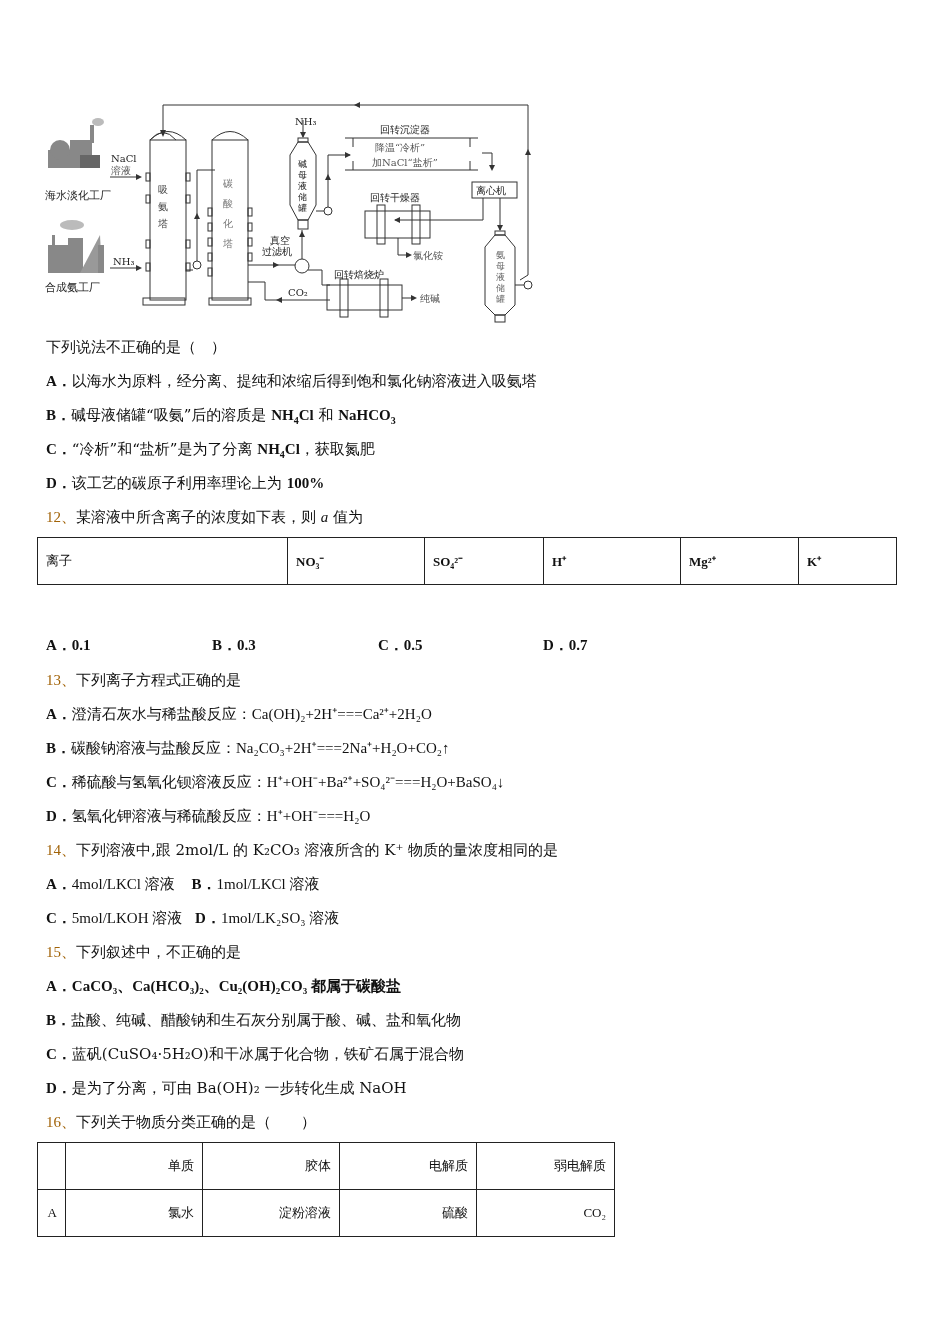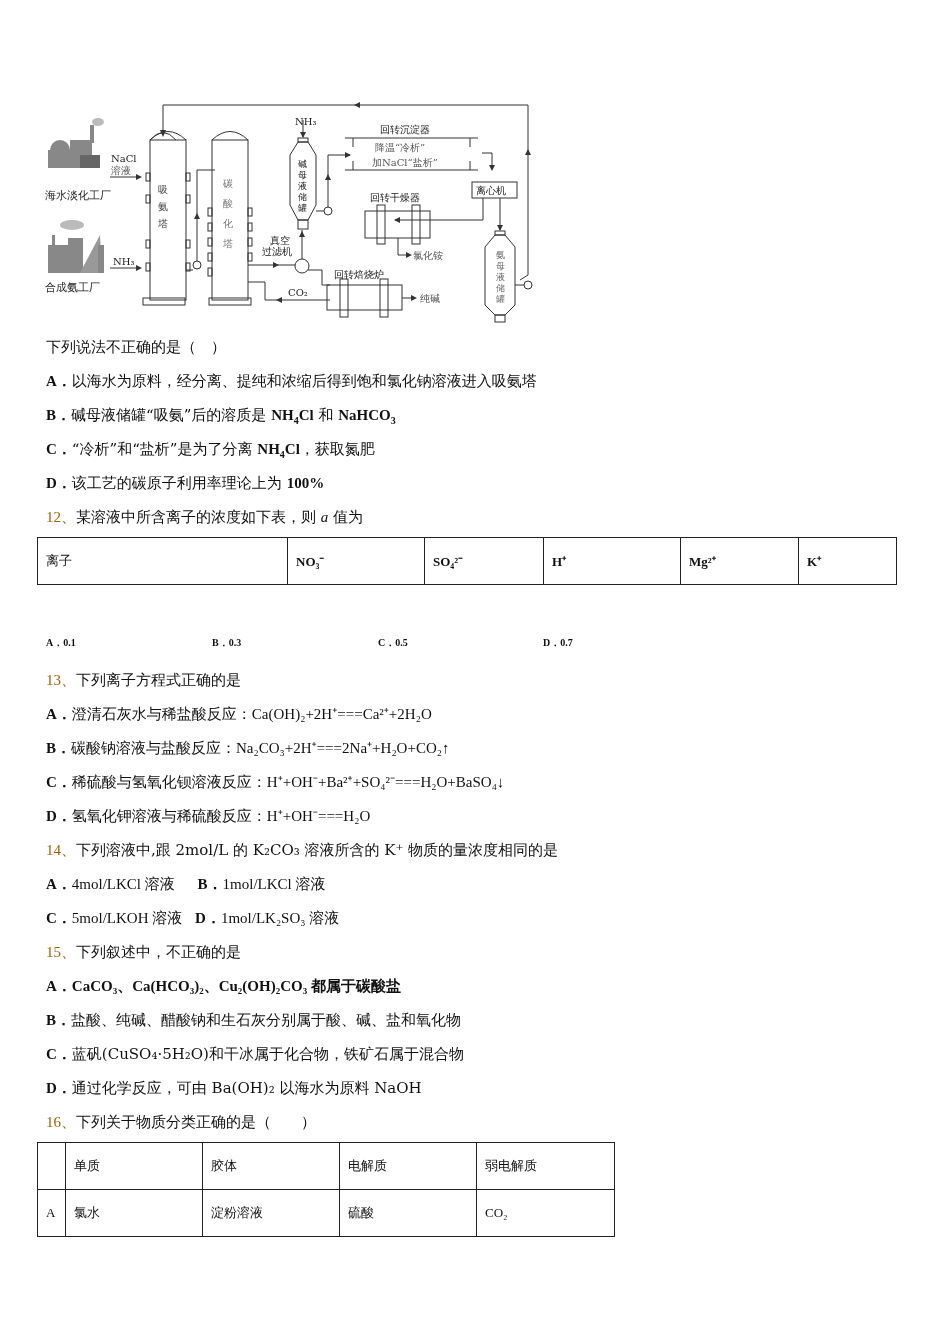--- a/index.html
+++ b/index.html
@@ -11,22 +11,22 @@
   .line b.opt { font-family:"Liberation Serif",serif; font-weight:bold; }
   .bold-chem { font-family:"Liberation Serif",serif; font-weight:bold; }
   .qnum { font-family:"Liberation Serif",serif; color:#a16207; }
   .mono { font-family:"Liberation Serif",serif; }
   sub, sup { font-size:10px; line-height:0; }
   table.t { position:absolute; border-collapse:collapse; font-size:13px; }
   table.t td { border:1px solid #222; padding:0 8px; vertical-align:middle; }
   .t12 { left:37px; top:537px; width:860px; }
   .t12 td { height:46px; }
   .t16 { left:37px; top:1142px; width:578px; }
-  .t16 td { height:46px; }
-  .ansrow { position:absolute; top:636px; font-size:10px; font-family:"Liberation Serif",serif; font-weight:bold; }
+  .t16 td { height:46px;text-align:right; }
+  .ansrow { position:absolute; top:636px; font-size:15px; font-family:"Liberation Serif",serif; font-weight:bold; }
 </style>
 </head>
 <body>
 
 <div class="diagram">
   <svg width="500" height="235" viewBox="0 0 500 235" xmlns="http://www.w3.org/2000/svg" font-size="10" fill="none" stroke="#333" stroke-width="1">
 
     <polyline points="123,40 123,10 488,10 488,180 480,185"></polyline>
     <polygon points="120,35 126,35 123,42" fill="#333" stroke="none"></polygon>
     <polygon points="320,7 320,13 314,10" fill="#333" stroke="none"></polygon>
@@ -244,41 +244,41 @@
 </div>
 <div class="line" style="top:806px;">
   <b class="opt">D．</b><span>氢氧化钾溶液与稀硫酸反应：</span><span class="mono">H⁺+OH⁻===H₂O</span>
 </div>
 
 <div class="line" style="top:840px;">
   <span class="qnum">14、</span><span>下列溶液中,跟 2mol/L 的 K₂CO₃ 溶液所含的 K⁺ 物质的量浓度相同的是</span>
 </div>
 <div class="line" style="top:874px;">
   <span><b class="opt">A．</b><span class="mono">4mol/LKCl 溶液</span></span>
-  <span style="margin-left:18px"><b class="opt">B．</b><span class="mono">1mol/LKCl 溶液</span></span>
+  <span style="margin-left:12px"><b class="opt">B．</b><span class="mono">1mol/LKCl 溶液</span></span>
 </div>
 <div class="line" style="top:908px;">
   <span><b class="opt">C．</b><span class="mono">5mol/LKOH 溶液</span></span>
   <span style="margin-left:8px"><b class="opt">D．</b><span class="mono">1mol/LK₂SO₃ 溶液</span></span>
 </div>
 
 <div class="line" style="top:942px;">
   <span class="qnum">15、</span><span>下列叙述中，不正确的是</span>
 </div>
 <div class="line" style="top:976px;">
   <b class="opt">A．</b><span class="bold-chem">CaCO₃、Ca(HCO₃)₂、Cu₂(OH)₂CO₃ 都属于碳酸盐</span>
 </div>
 <div class="line" style="top:1010px;">
   <b class="opt">B．</b><span>盐酸、纯碱、醋酸钠和生石灰分别属于酸、碱、盐和氧化物</span>
 </div>
 <div class="line" style="top:1044px;">
   <b class="opt">C．</b><span>蓝矾(CuSO₄·5H₂O)和干冰属于化合物，铁矿石属于混合物</span>
 </div>
 <div class="line" style="top:1078px;">
-  <b class="opt">D．</b><span>通过化学反应，可由 Ba(OH)₂ 以海水为原料 NaOH</span>
+  <b class="opt">D．</b><span>是为了分离，可由 Ba(OH)₂ 一步转化生成 NaOH</span>
 </div>
 
 <div class="line" style="top:1112px;">
   <span class="qnum">16、</span><span>下列关于物质分类正确的是（　　）</span>
 </div>
 
 <table class="t t16">
   <tbody>
       <tr>
     <td style="width:11px"></td>

